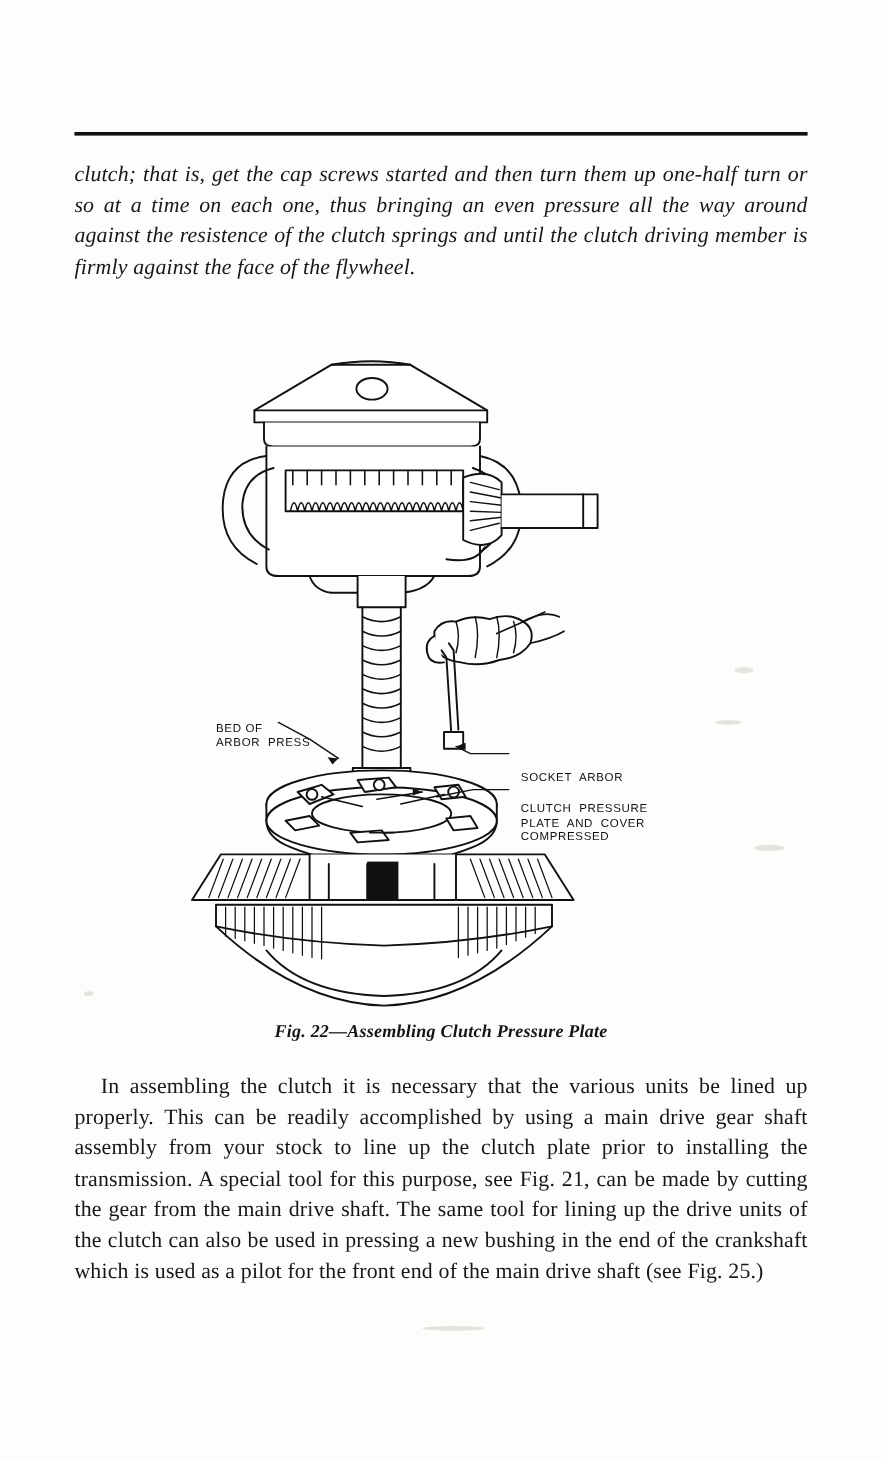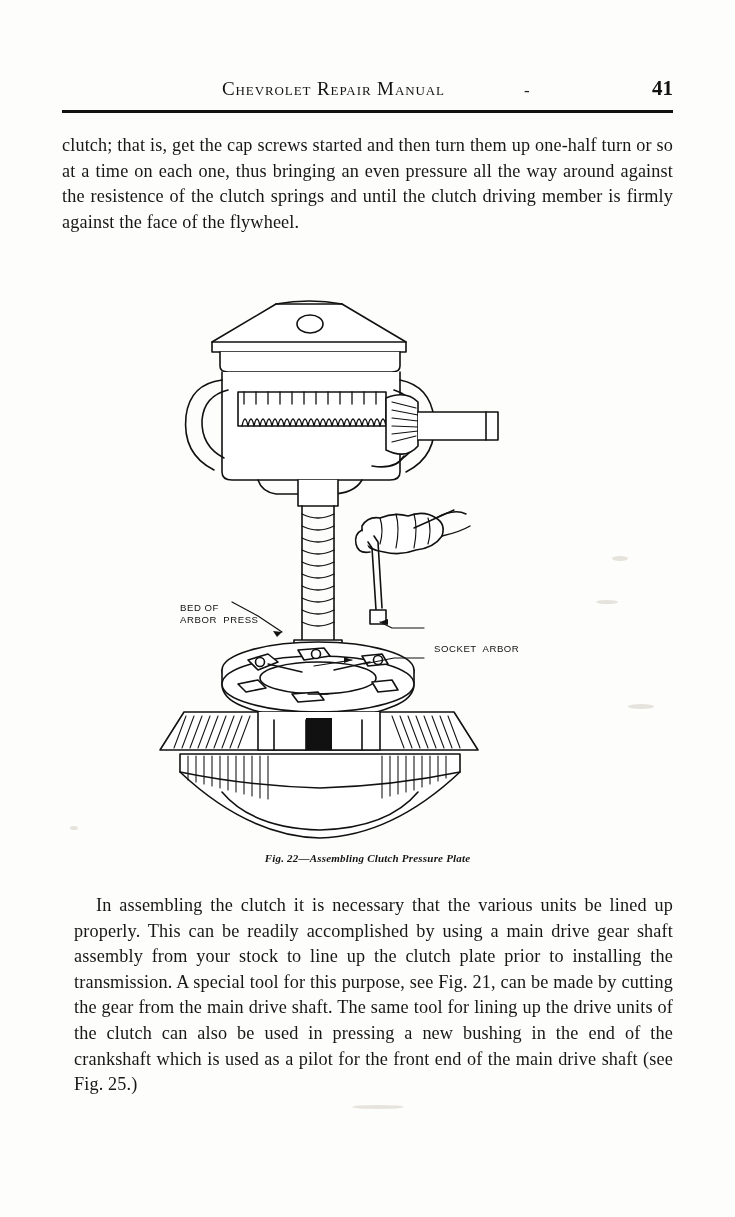--- a/index.html
+++ b/index.html
@@ -67,41 +67,41 @@
   .para {
     position: absolute;
     left: 62px;
     width: 611px;
     font-size: 18.2px;
     line-height: 25.6px;
     text-align: justify;
     color: #171717;
     letter-spacing: 0.15px;
   }
-  .para-top { top: 133px; }
+  .para-top { top: 133px; font-style: italic; }
   .para-bottom { top: 893px; }
   .para p { margin: 0; }
-  .para .indent { text-indent: 22px; margin-left: 12px; }
+  .para .indent { text-indent: 22px; }
 
   
   .figure {
     position: absolute;
     left: 62px;
     top: 280px;
     width: 611px;
     height: 590px;
   }
   .figure svg { display: block; }
   .figcaption {
     position: absolute;
     left: 62px;
     top: 852px;
     width: 611px;
     text-align: center;
-    font-size: 11px;
+    font-size: 15px;
     font-weight: bold;
     font-style: italic;
     color: #141414;
     letter-spacing: 0.2px;
   }
 
   
   .callout {
     position: absolute;
     font-family: "Liberation Sans", sans-serif;
@@ -122,25 +122,20 @@
     background: #cfcabf;
     opacity: .5;
     border-radius: 50%;
   }
 </style>
 </head>
 <body>
 
 <div class="page">
 
-  <div class="header">
-    <div class="header-title">Chevrolet Repair Manual</div>
-    <div class="header-dot">-</div>
-    <div class="header-pageno">41</div>
-  </div>
   <div class="rule"></div>
 
   <div class="para para-top">
     <p>clutch; that is, get the cap screws started and then turn them up one-half turn or so at a time on each one, thus bringing an even pressure all the way around against the resistence of the clutch springs and until the clutch driving member is firmly against the face of the flywheel.</p>
   </div>
 
   <div class="figure">
     <svg width="611" height="590" viewBox="0 0 611 590" xmlns="http://www.w3.org/2000/svg" fill="none" stroke="#111" stroke-width="1.6" stroke-linejoin="round" stroke-linecap="round">
 
       <path d="M150 62 L214 24 L280 24 L344 62 L344 72 L150 72 Z" fill="#fff"></path>
@@ -242,20 +237,23 @@
       <path d="M362 378 L332 378 L302 384" stroke-width="1.2"></path>
       <path d="M252 386 L290 380" stroke-width="1.2"></path>
       <path d="M290 380 l-8 -3 l0 6 Z" fill="#111" stroke="none"></path>
       <path d="M220 352 l-9 -1 l4 6 Z" fill="#111" stroke="none"></path>
       <path d="M318 342 l8 -3 l0 6 Z" fill="#111" stroke="none"></path>
     </svg>
 
     <div class="callout callout-bed">BED OF
 ARBOR  PRESS</div>
     <div class="callout callout-socket">SOCKET  ARBOR</div>
+    <div class="callout callout-plate">CLUTCH  PRESSURE
+PLATE  AND  COVER
+COMPRESSED</div>
   </div>
 
   <div class="figcaption">Fig. 22—Assembling Clutch Pressure Plate</div>
 
   <div class="para para-bottom">
     <p class="indent">In assembling the clutch it is necessary that the various units be lined up properly. This can be readily accomplished by using a main drive gear shaft assembly from your stock to line up the clutch plate prior to installing the transmission. A special tool for this purpose, see Fig. 21, can be made by cutting the gear from the main drive shaft. The same tool for lining up the drive units of the clutch can also be used in pressing a new bushing in the end of the crankshaft which is used as a pilot for the front end of the main drive shaft (see Fig. 25.)</p>
   </div>
 
   <span class="speck" style="left:612px; top:556px; width:16px; height:5px;"></span>
   <span class="speck" style="left:596px; top:600px; width:22px; height:4px;"></span>

